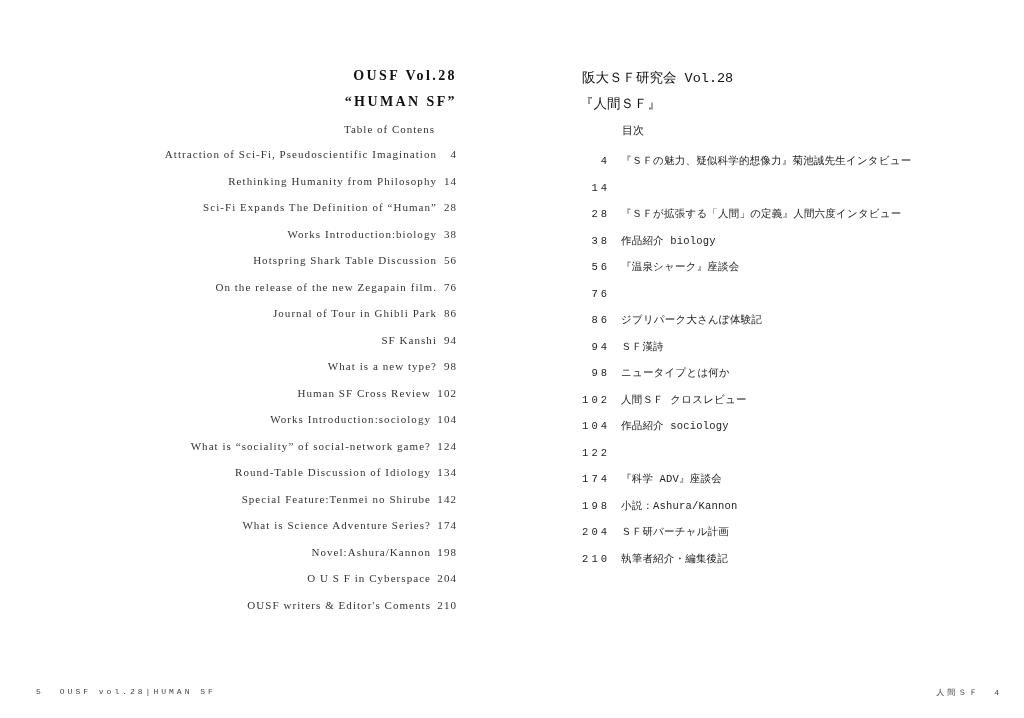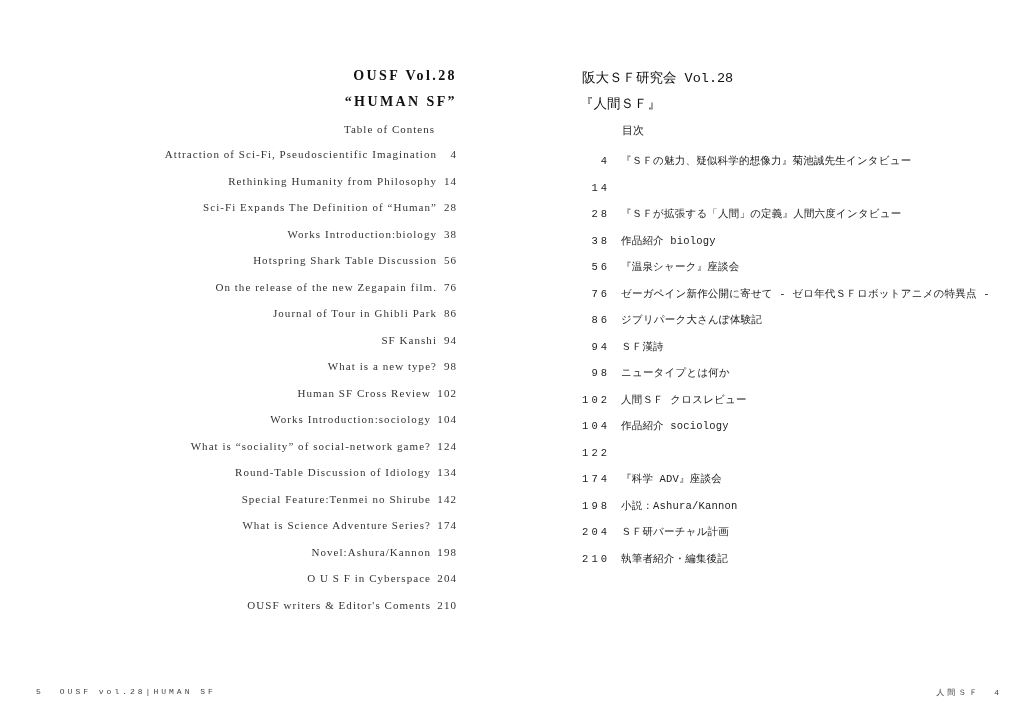--- a/index.html
+++ b/index.html
@@ -137,21 +137,20 @@
       <li class="r-item">
         <span class="p">38</span>
         <span class="t">作品紹介 biology</span>
       </li>
       <li class="r-item">
         <span class="p">56</span>
         <span class="t">『温泉シャーク』座談会</span>
       </li>
       <li class="r-item">
         <span class="p">76</span>
-        <span class="t">ゼーガペイン新作公開に寄せて - ゼロ年代ＳＦロボットアニメの特異点 -</span>
       </li>
       <li class="r-item">
         <span class="p">86</span>
         <span class="t">ジブリパーク大さんぽ体験記</span>
       </li>
       <li class="r-item">
         <span class="p">94</span>
         <span class="t">ＳＦ漢詩</span>
       </li>
       <li class="r-item">

